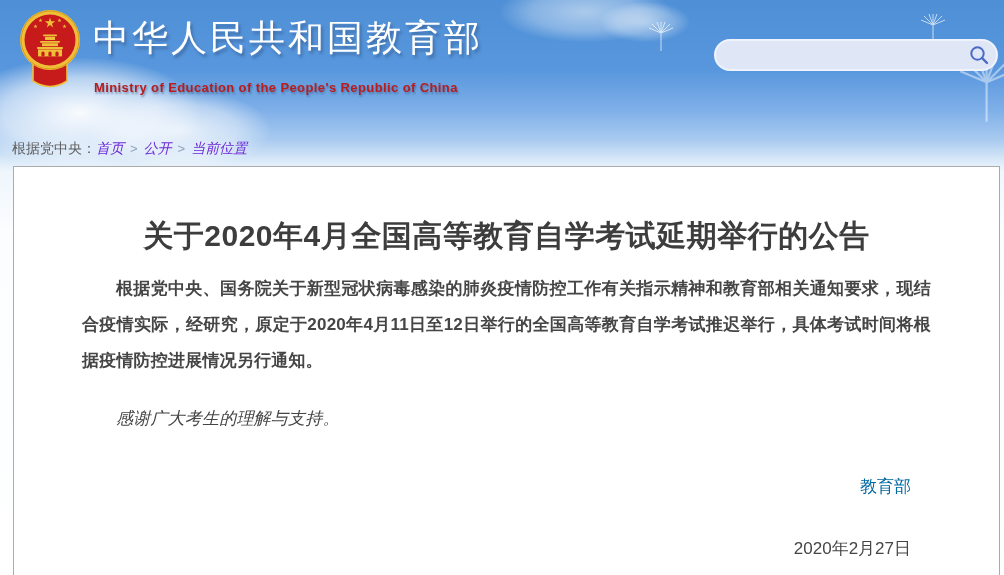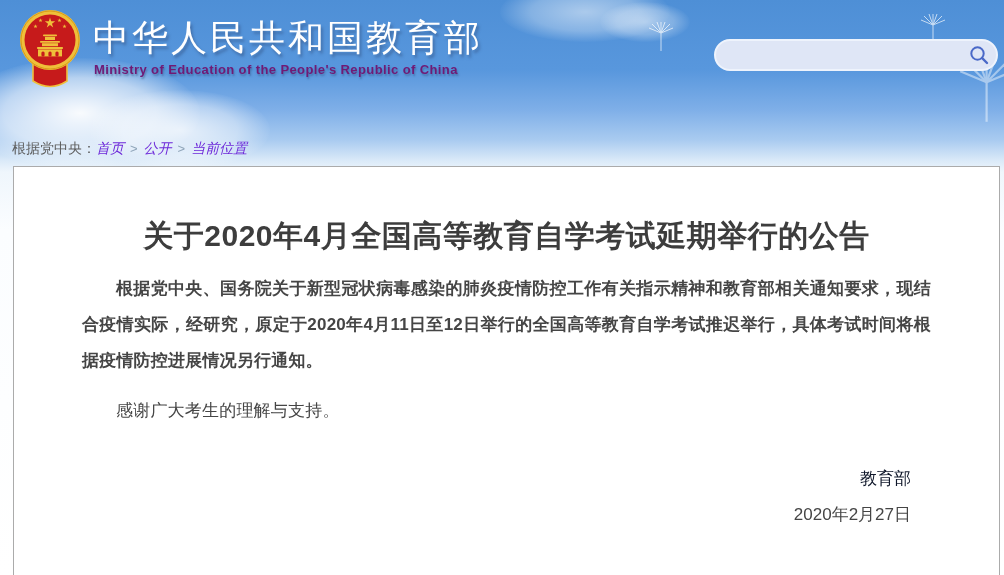--- a/index.html
+++ b/index.html
@@ -33,22 +33,22 @@
   .masthead { position: absolute; left: 0; top: 0; width: 1004px; height: 100px; }
   .emblem { position: absolute; left: 18px; top: 8px; width: 64px; height: 84px; }
   .site-title {
     position: absolute; left: 93px; top: 14px;
     font-size: 36px; font-weight: normal; color: #ffffff;
     letter-spacing: 3px;
     text-shadow: 2px 3px 3px rgba(50,80,130,0.55);
     white-space: nowrap;
   }
   .site-subtitle {
-    position: absolute; left: 94px; top: 62px;
-    font-size: 13px; font-weight: bold; color: #701a75;
+    position: absolute; left: 94px; top: 80px;
+    font-size: 13px; font-weight: bold; color: #b91c1c;
     letter-spacing: 0.4px;
     text-shadow: 1px 2px 2px rgba(50,80,130,0.5);
     white-space: nowrap;
   }
 
   
   .search-bar {
     position: absolute; left: 714px; top: 39px;
     width: 284px; height: 32px;
     background: #dfe6f6;
@@ -93,28 +93,28 @@
     letter-spacing: 0.5px;
   }
   .doc-body { margin: 0 68px; color: #454545; }
   .doc-par {
     font-size: 17px; line-height: 36px;
     text-align: justify;
     text-indent: 2em;
     letter-spacing: 0.2px;
   }
   .par-1 { margin-top: 20px; font-weight: bold; }
-  .par-2 { margin-top: 14px; }
+  .par-2 { margin-top: 22px; font-style: italic; }
   .doc-signature {
     margin-top: 32px; padding-right: 20px;
     text-align: right;
-    font-size: 17px; line-height: 36px; color: #0f172a;
+    font-size: 17px; line-height: 36px; color: #0369a1;
   }
   .doc-date {
-    padding-right: 20px;
+    margin-top: 26px; padding-right: 20px;
     text-align: right;
     font-size: 17px; line-height: 36px; color: #454545;
   }
 </style>
 </head>
 <body>
 
 <div class="cloud cloud-1"></div>
 <div class="cloud cloud-2"></div>
 <div class="cloud cloud-3"></div>

